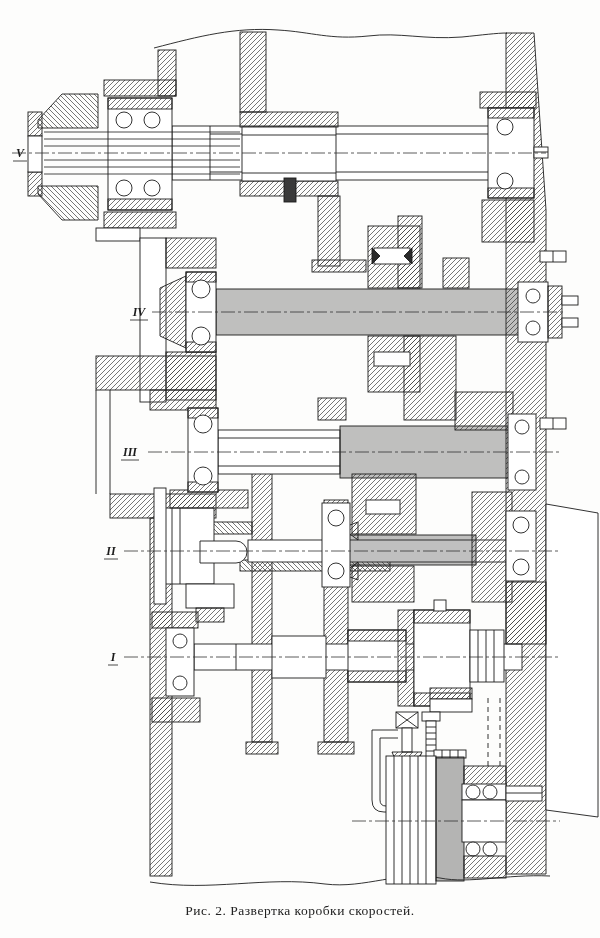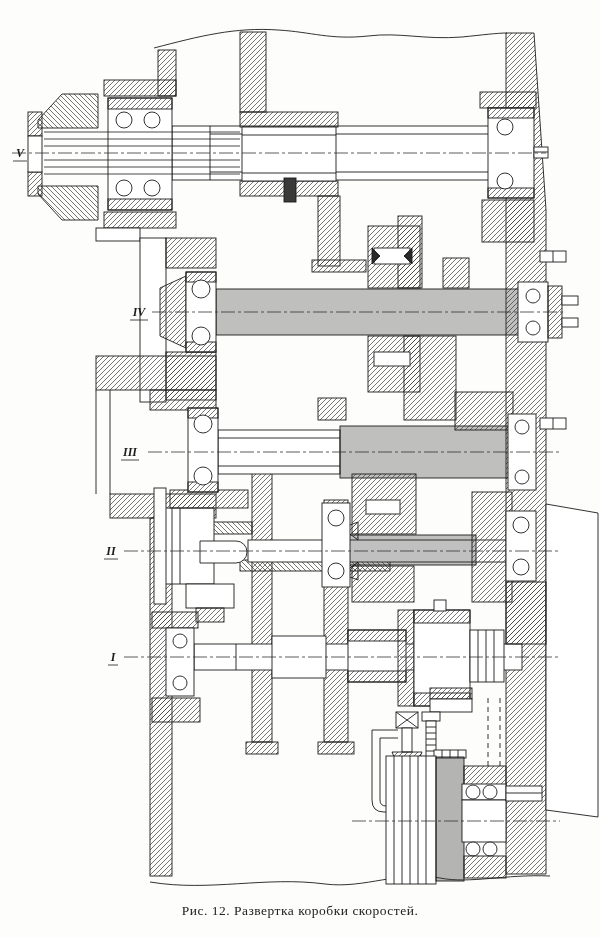--- a/index.html
+++ b/index.html
@@ -295,14 +295,14 @@
       <text class="lbl" x="130" y="456">III</text>
       <line x1="121" y1="460" x2="139" y2="460" stroke="#1c1c1c" stroke-width="0.8"></line>
       <text class="lbl" x="111" y="555">II</text>
       <line x1="104" y1="559" x2="118" y2="559" stroke="#1c1c1c" stroke-width="0.8"></line>
       <text class="lbl" x="113" y="661">I</text>
       <line x1="108" y1="665" x2="118" y2="665" stroke="#1c1c1c" stroke-width="0.8"></line>
     </g>
   </svg>
   </div>
 
-  <div class="caption">Рис. 12. Развертка коробки скоростей.</div>
+  <div class="caption">Рис. 2. Развертка коробки скоростей.</div>
 </div>
 
 </body></html>

